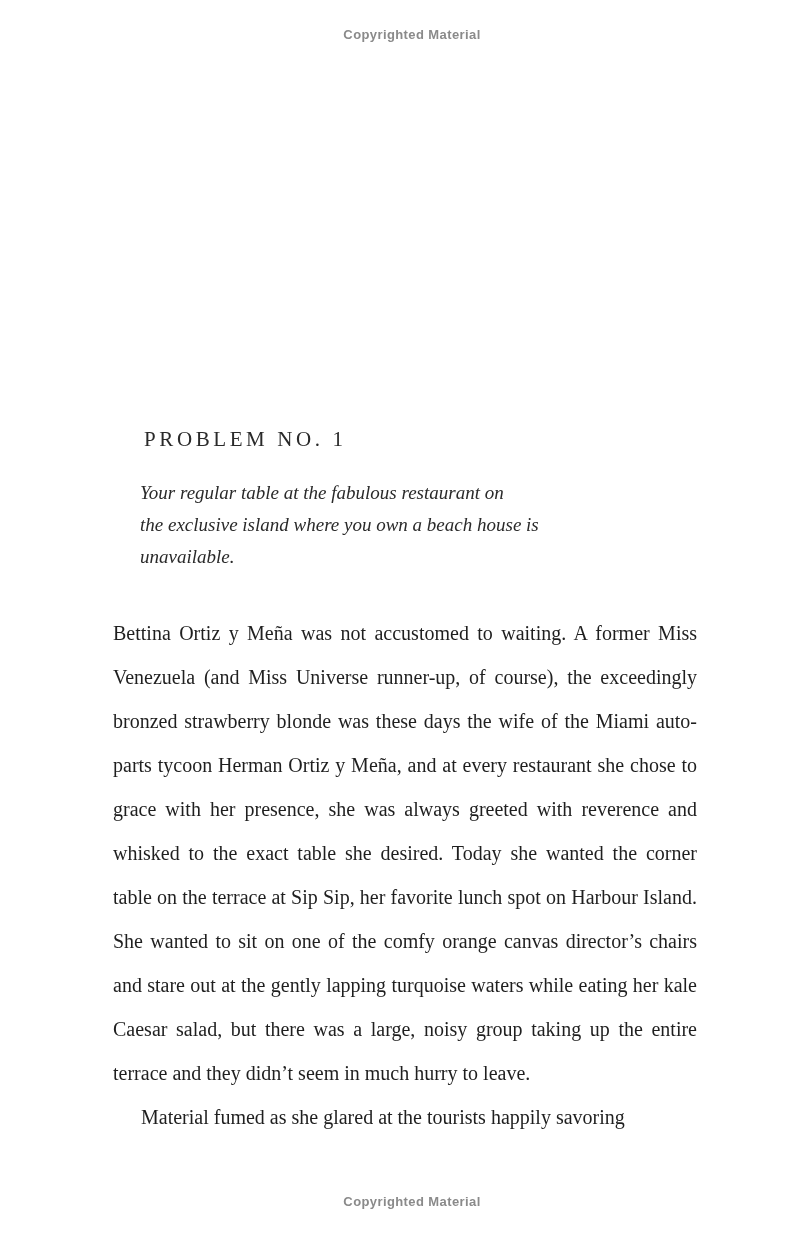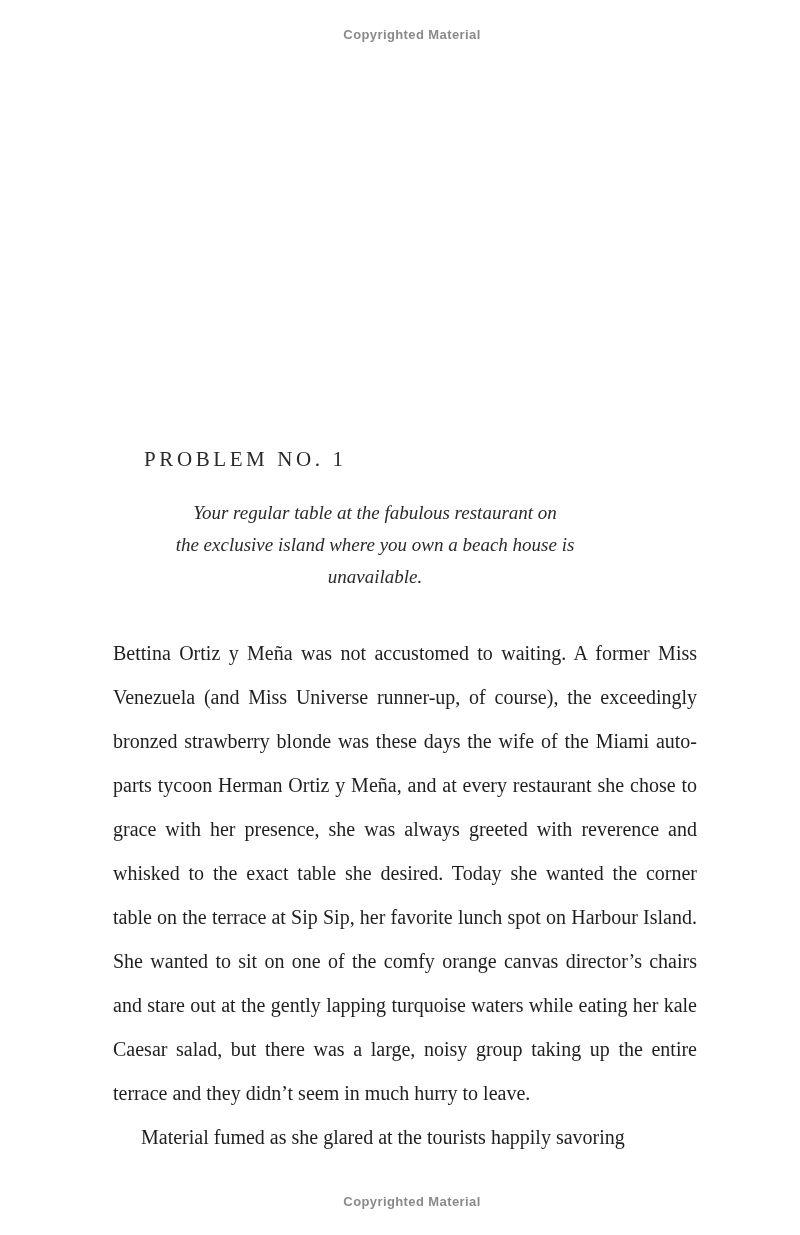--- a/index.html
+++ b/index.html
@@ -29,41 +29,39 @@
     color: #8a8a8a;
   }
   .copyright-top { top: 27px; }
   .copyright-bottom { bottom: 26px; }
 
   .content {
     position: absolute;
     top: 428px;
     left: 113px;
     width: 584px;
-    margin-top: 20px;
   }
 
   .chapter-heading {
     margin: 0 0 0 31px;
     font-size: 21px;
     font-weight: normal;
     letter-spacing: 3.6px;
     color: #2a2a2a;
     line-height: 1.1;
   }
 
   .epigraph {
     margin: 26px 0 0 27px;
     font-style: italic;
     font-size: 19px;
     line-height: 32px;
     color: #2a2a2a;
     white-space: pre-line;
     max-width: 470px;
-    text-align: center;
   }
 
   .dateline {
     margin-top: 40px;
     font-size: 16.5px;
     letter-spacing: 2.1px;
     color: #2a2a2a;
     white-space: nowrap;
   }
 

